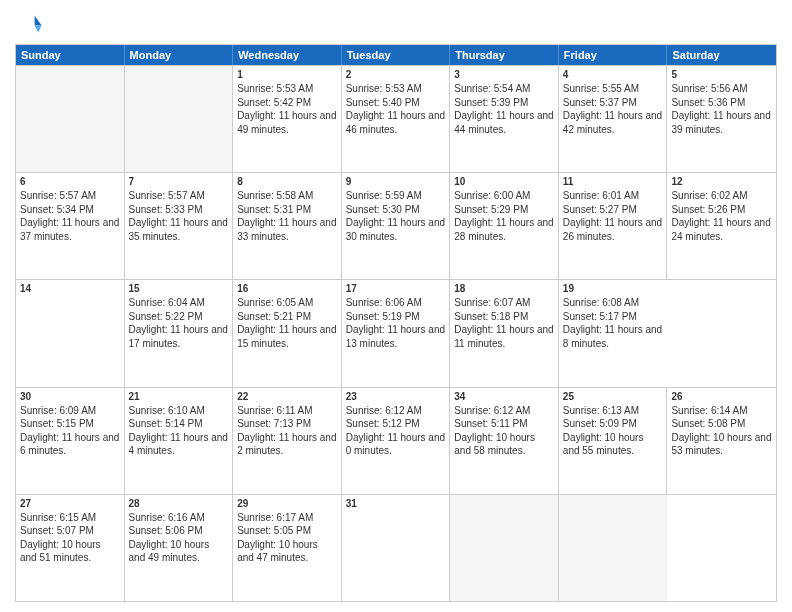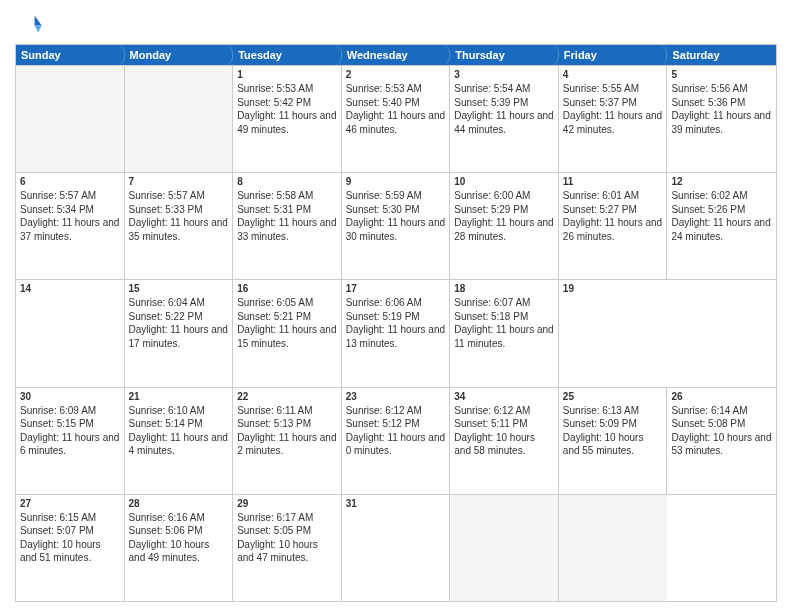--- a/index.html
+++ b/index.html
@@ -66,21 +66,20 @@
       grid-template-columns: repeat(7, 1fr);
       background: #1a6bbf;
     }
     .cal-header-cell {
       color: white;
       font-size: 11px;
       font-weight: bold;
       padding: 4px 5px;
       text-align: left;
       border-right: 1px solid #4a8fd0;
-      border-radius: 8px;
     }
     .cal-header-cell:last-child { border-right: none; }
     .cal-body {
       flex: 1;
       display: flex;
       flex-direction: column;
     }
     .cal-row {
       display: grid;
       grid-template-columns: repeat(7, 1fr);
@@ -129,22 +128,22 @@
     <div class="title-block">
       <h1></h1>
       <h2></h2>
     </div>
   </div>
 
   <div class="calendar">
     <div class="cal-header">
     <div class="cal-header-cell">Sunday</div>
         <div class="cal-header-cell">Monday</div>
+        <div class="cal-header-cell">Wednesday</div>
         <div class="cal-header-cell">Tuesday</div>
-        <div class="cal-header-cell">Wednesday</div>
         <div class="cal-header-cell">Thursday</div>
         <div class="cal-header-cell">Friday</div>
         <div class="cal-header-cell">Saturday</div>
       </div>
     <div class="cal-body">
     <div class="cal-row">
           <div class="cal-cell empty"></div>
           <div class="cal-cell empty"></div>
           <div class="cal-cell">
             <span class="day-num">1</span>
@@ -244,39 +243,42 @@
 Daylight: 11 hours and 13 minutes.</div>
           </div>
           <div class="cal-cell">
             <span class="day-num">18</span>
             <div class="cell-text">Sunrise: 6:07 AM
 Sunset: 5:18 PM
 Daylight: 11 hours and 11 minutes.</div>
           </div>
           <div class="cal-cell">
             <span class="day-num">19</span>
+            <div class="cell-text">Sunrise: 6:08 AM
+Sunset: 5:17 PM
+Daylight: 11 hours and 8 minutes.</div>
           </div>
         </div>
         <div class="cal-row">
           <div class="cal-cell">
             <span class="day-num">30</span>
             <div class="cell-text">Sunrise: 6:09 AM
 Sunset: 5:15 PM
 Daylight: 11 hours and 6 minutes.</div>
           </div>
           <div class="cal-cell">
             <span class="day-num">21</span>
             <div class="cell-text">Sunrise: 6:10 AM
 Sunset: 5:14 PM
 Daylight: 11 hours and 4 minutes.</div>
           </div>
           <div class="cal-cell">
             <span class="day-num">22</span>
             <div class="cell-text">Sunrise: 6:11 AM
-Sunset: 5:13 PM
+Sunset: 7:13 PM
 Daylight: 11 hours and 2 minutes.</div>
           </div>
           <div class="cal-cell">
             <span class="day-num">23</span>
             <div class="cell-text">Sunrise: 6:12 AM
 Sunset: 5:12 PM
 Daylight: 11 hours and 0 minutes.</div>
           </div>
           <div class="cal-cell">
             <span class="day-num">34</span>

